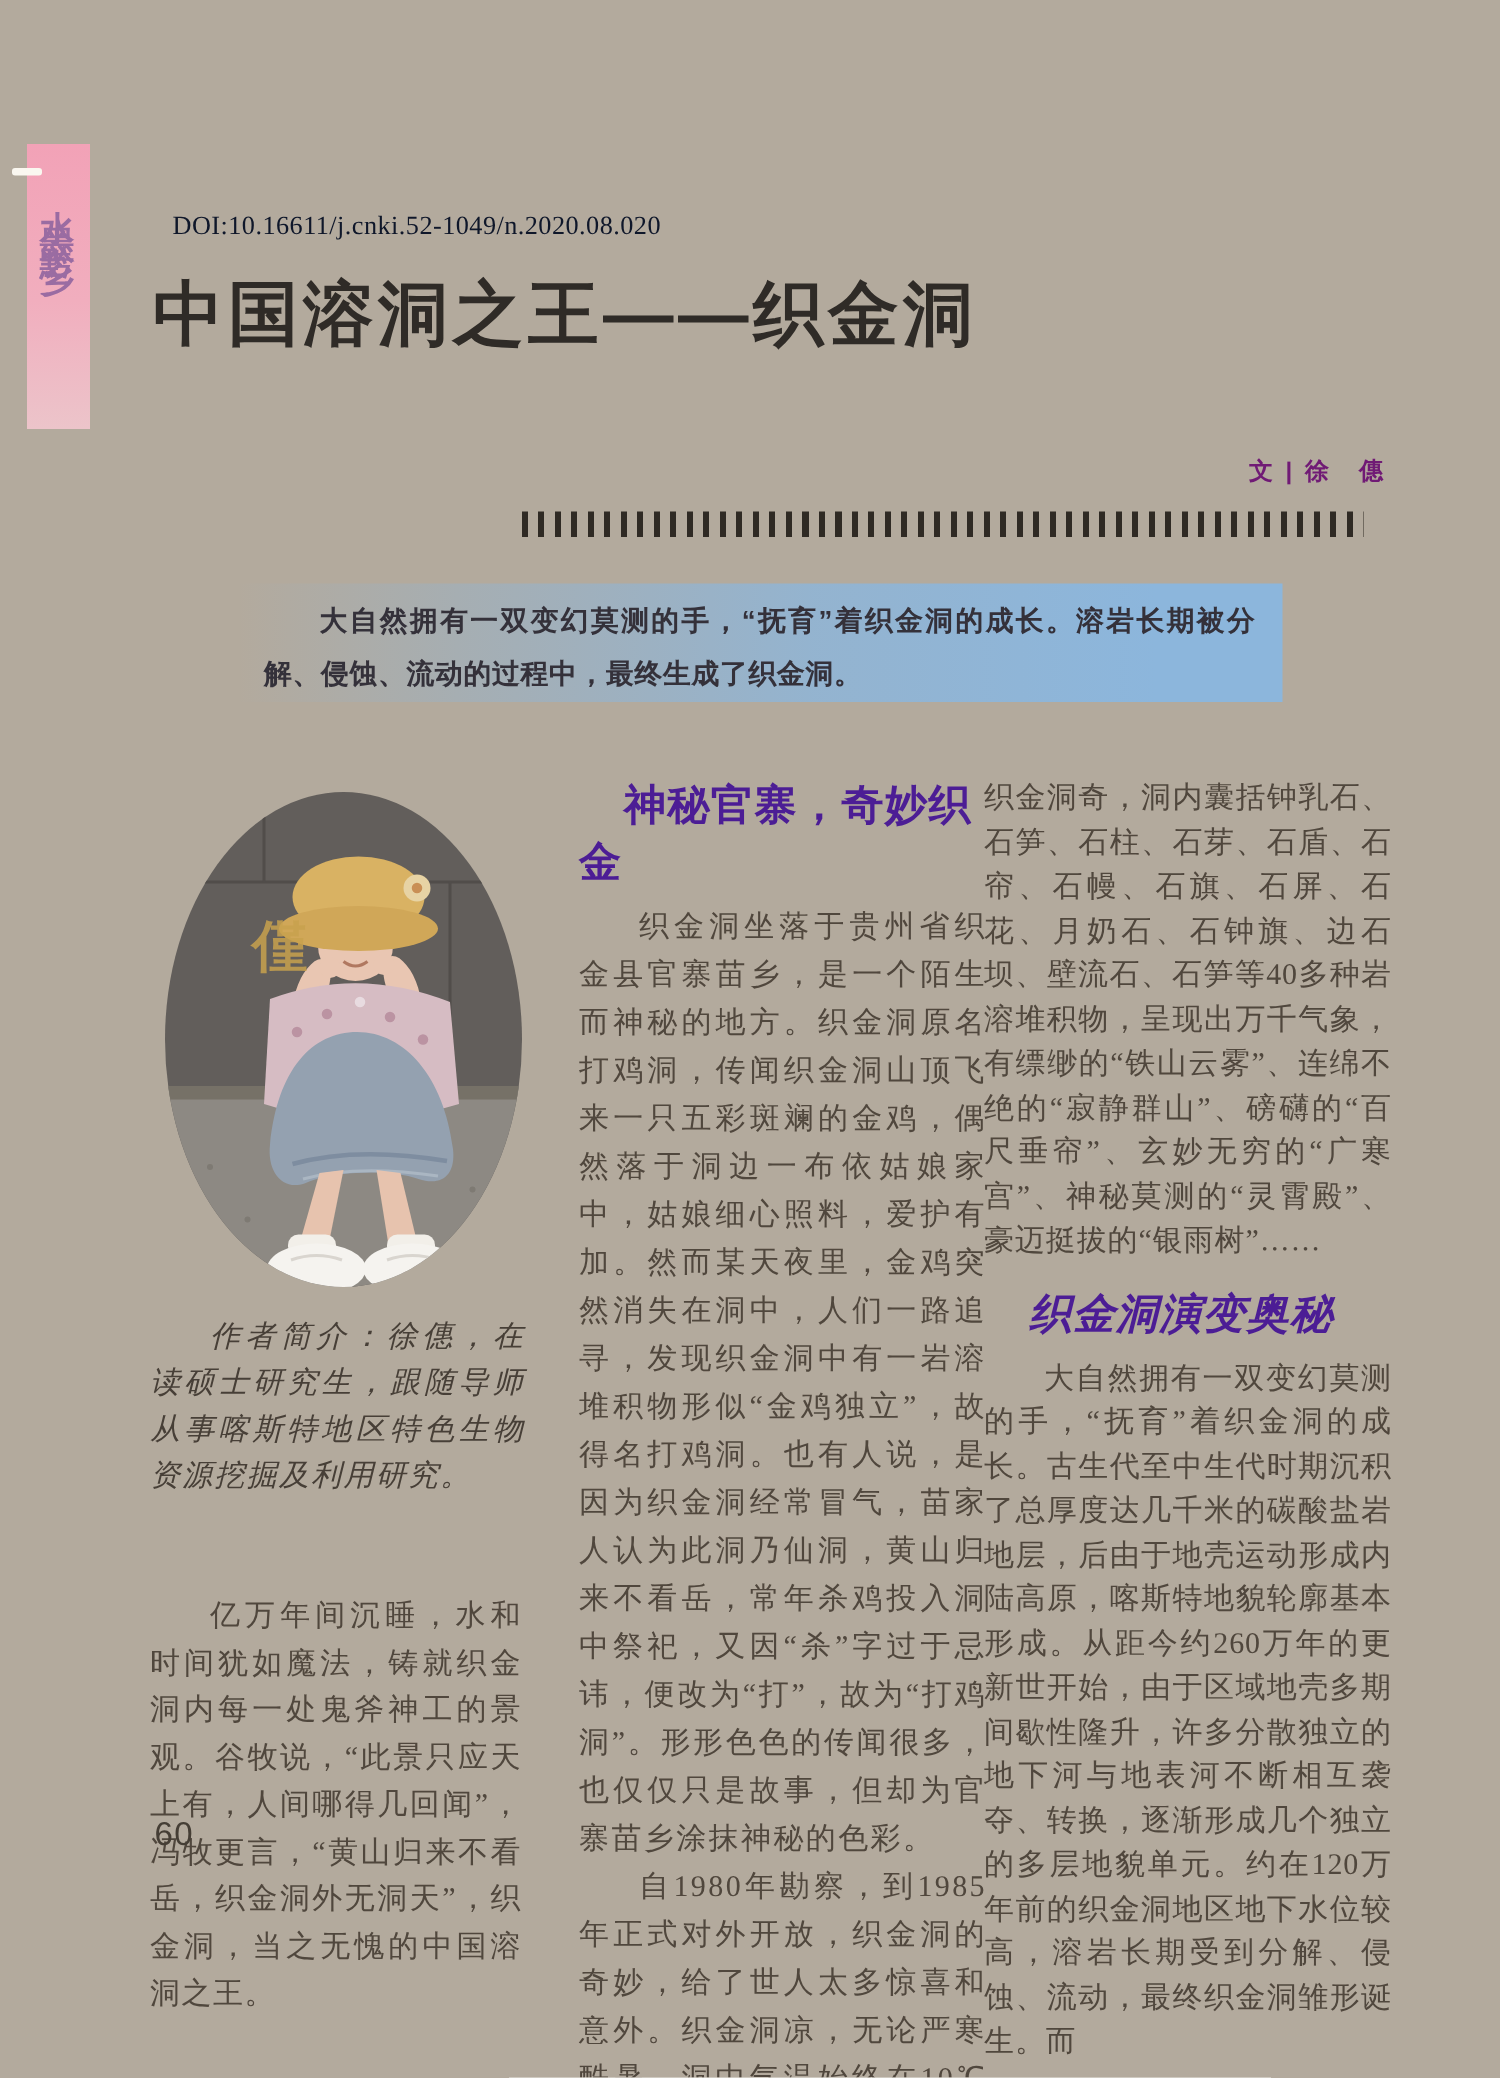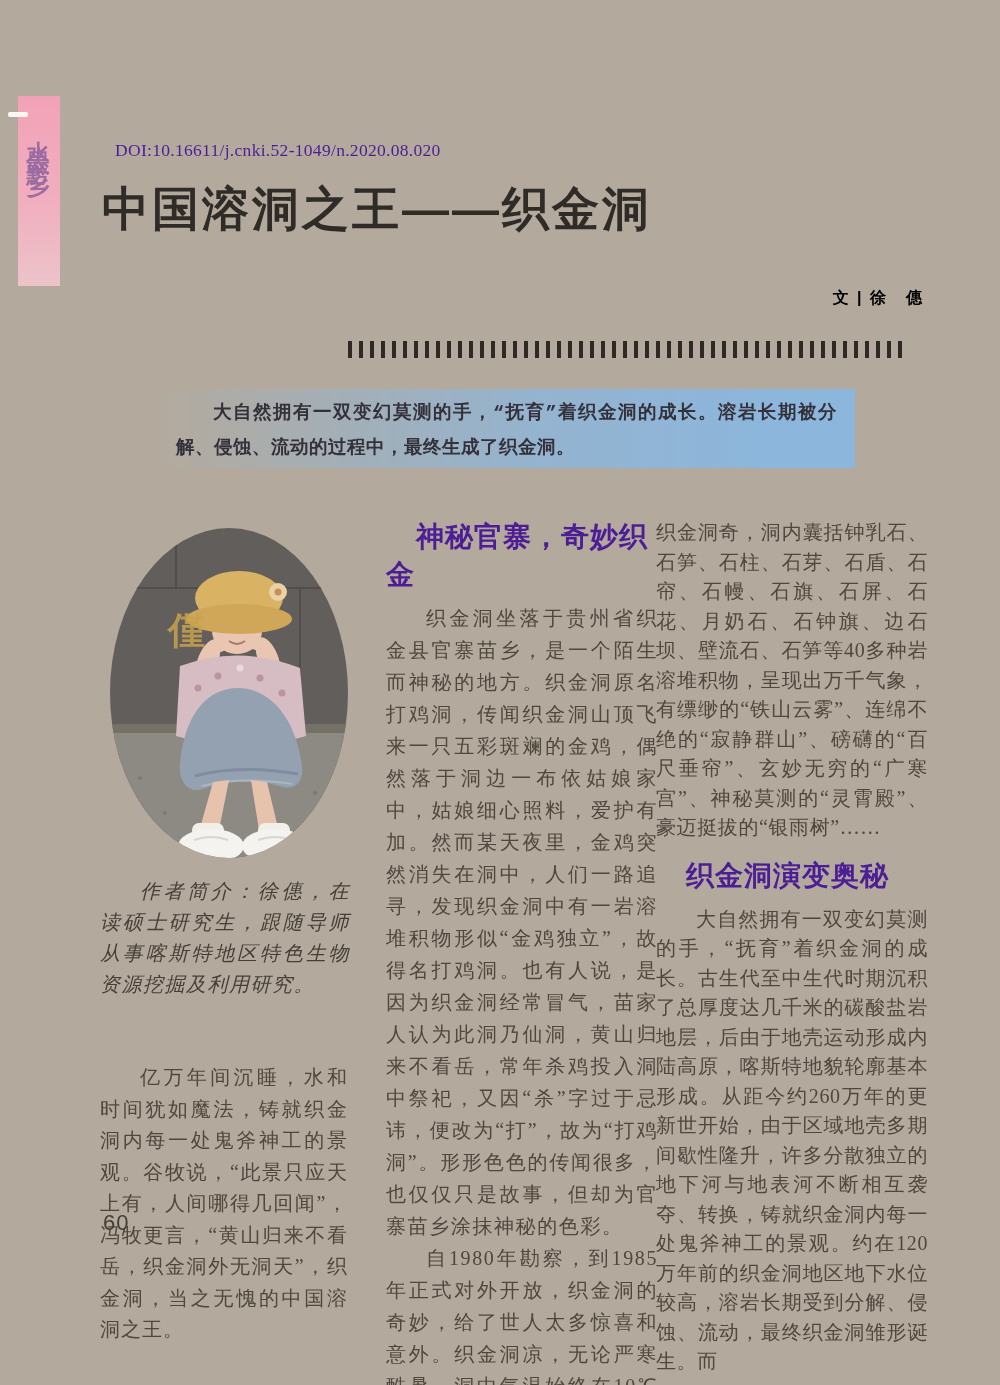--- a/index.html
+++ b/index.html
@@ -23,65 +23,65 @@
     font-weight:bold;font-size:23px;letter-spacing:11px;
     color:#9a6ca2;
   }
   .side-dash{
     position:absolute;left:8px;top:112px;width:20px;height:5px;
     background:#faf7f0;border-radius:2px;
   }
   .doi{
     position:absolute;left:115px;top:140px;
     font-family:"Liberation Serif", serif;
-    font-size:17.5px;color:#4c1d95;letter-spacing:0.3px;
+    font-size:17.5px;color:#0f172a;letter-spacing:0.3px;
   }
   .title{
     position:absolute;left:102px;top:178px;margin:0;
     font-family:"Liberation Sans", sans-serif;
     font-weight:bold;font-size:47px;letter-spacing:3px;
     color:#2f2b27;white-space:nowrap;
   }
   .byline{
-    position:absolute;right:76px;top:288px;
-    font-family:"Liberation Sans", sans-serif;
-    font-weight:bold;font-size:16px;color:#000000;letter-spacing:2px;
+    position:absolute;right:76px;top:304px;
+    font-family:"Liberation Sans", sans-serif;
+    font-weight:bold;font-size:16px;color:#701a75;letter-spacing:2px;
   }
   .tickstrip{
     position:absolute;left:348px;top:341px;width:561px;height:17px;
     background:repeating-linear-gradient(90deg,#2f2a24 0px,#2f2a24 4px,transparent 4px,transparent 11px);
   }
   .abstract-box{
     position:absolute;left:158px;top:389px;width:697px;height:79px;
     background:linear-gradient(90deg,rgba(140,182,220,0) 0%,rgba(140,182,220,0.35) 22%,rgba(140,182,220,0.8) 55%,#8cb6dc 88%);
   }
   .abstract-box p{
     margin:0;padding:7px 18px 0 18px;
-    font-family:Liberation Mono, monospace;
+    font-family:Liberation Sans, sans-serif;
     font-weight:600;font-size:18.5px;line-height:35px;
     color:#34313a;text-indent:2em;text-align:justify;letter-spacing:0.5px;
   }
   .col{position:absolute;top:518px;}
   .col-left{left:100px;width:248px;}
   .col-mid{left:386px;width:272px;}
   .col-right{left:656px;width:272px;}
   .para{
     margin:0;font-size:20px;text-align:justify;color:#50473d;
   }
   .indent{text-indent:2em;}
   .col-mid .para{line-height:32px;letter-spacing:1.6px;}
   .col-right .para{line-height:29.5px;letter-spacing:0.6px;}
   .col-left .para{line-height:31.5px;letter-spacing:1px;}
   h2.colhead{
     margin:0;font-family:"Liberation Sans", sans-serif;
     font-size:28px;font-weight:bold;color:#4c1d95;
     letter-spacing:1px;text-indent:30px;
   }
   .col-mid h2.colhead{margin-bottom:8px;}
-  .col-right h2.colhead{margin-top:14px;margin-bottom:10px;}
+  .col-right h2.colhead{margin-top:14px;margin-bottom:10px;font-style:italic;}
   .photo{
     position:absolute;left:10px;top:10px;width:238px;height:330px;
     border-radius:50%;overflow:hidden;
   }
   .photo svg{display:block;width:100%;height:100%;}
   .wall-char{
     position:absolute;left:58px;top:78px;
     font-family:"Liberation Serif", serif;font-weight:bold;
     font-size:37px;color:#c8a24e;opacity:0.85;
   }
@@ -183,18 +183,18 @@
 
   <div class="col col-mid">
     <h2 class="colhead">神秘官寨，奇妙织金</h2>
     <p class="para indent">织金洞坐落于贵州省织金县官寨苗乡，是一个陌生而神秘的地方。织金洞原名打鸡洞，传闻织金洞山顶飞来一只五彩斑斓的金鸡，偶然落于洞边一布依姑娘家中，姑娘细心照料，爱护有加。然而某天夜里，金鸡突然消失在洞中，人们一路追寻，发现织金洞中有一岩溶堆积物形似“金鸡独立”，故得名打鸡洞。也有人说，是因为织金洞经常冒气，苗家人认为此洞乃仙洞，黄山归来不看岳，常年杀鸡投入洞中祭祀，又因“杀”字过于忌讳，便改为“打”，故为“打鸡洞”。形形色色的传闻很多，也仅仅只是故事，但却为官寨苗乡涂抹神秘的色彩。</p>
     <p class="para indent">自1980年勘察，到1985年正式对外开放，织金洞的奇妙，给了世人太多惊喜和意外。织金洞凉，无论严寒酷暑，洞中气温始终在10℃到16℃；织金洞大，洞总长约12.1公里，分为上、中、下三层，总面积有70多万平方米，全洞容积更甚500万平方米；</p>
   </div>
 
   <div class="col col-right">
     <p class="para">织金洞奇，洞内囊括钟乳石、石笋、石柱、石芽、石盾、石帘、石幔、石旗、石屏、石花、月奶石、石钟旗、边石坝、壁流石、石笋等40多种岩溶堆积物，呈现出万千气象，有缥缈的“铁山云雾”、连绵不绝的“寂静群山”、磅礴的“百尺垂帘”、玄妙无穷的“广寒宫”、神秘莫测的“灵霄殿”、豪迈挺拔的“银雨树”……</p>
     <h2 class="colhead">织金洞演变奥秘</h2>
-    <p class="para indent">大自然拥有一双变幻莫测的手，“抚育”着织金洞的成长。古生代至中生代时期沉积了总厚度达几千米的碳酸盐岩地层，后由于地壳运动形成内陆高原，喀斯特地貌轮廓基本形成。从距今约260万年的更新世开始，由于区域地壳多期间歇性隆升，许多分散独立的地下河与地表河不断相互袭夺、转换，铸就织金洞内每一处鬼斧神工的景观。约在120万年前的织金洞地区地下水位较高，溶岩长期受到分解、侵蚀、流动，最终织金洞雏形诞生。而</p>
+    <p class="para indent">大自然拥有一双变幻莫测的手，“抚育”着织金洞的成长。古生代至中生代时期沉积了总厚度达几千米的碳酸盐岩地层，后由于地壳运动形成内陆高原，喀斯特地貌轮廓基本形成。从距今约260万年的更新世开始，由于区域地壳多期间歇性隆升，许多分散独立的地下河与地表河不断相互袭夺、转换，逐渐形成几个独立的多层地貌单元。约在120万年前的织金洞地区地下水位较高，溶岩长期受到分解、侵蚀、流动，最终织金洞雏形诞生。而</p>
   </div>
 
   <div class="pagenum">60</div>
 
 </div>
 
 </body></html>

